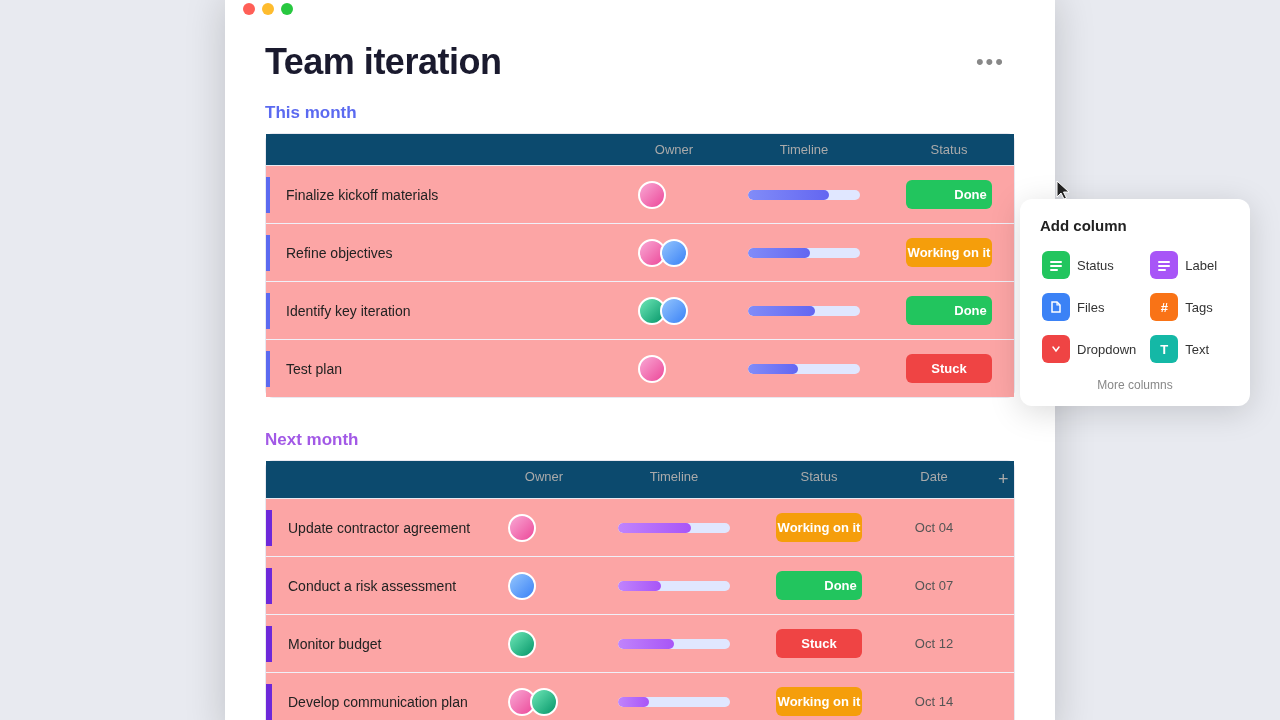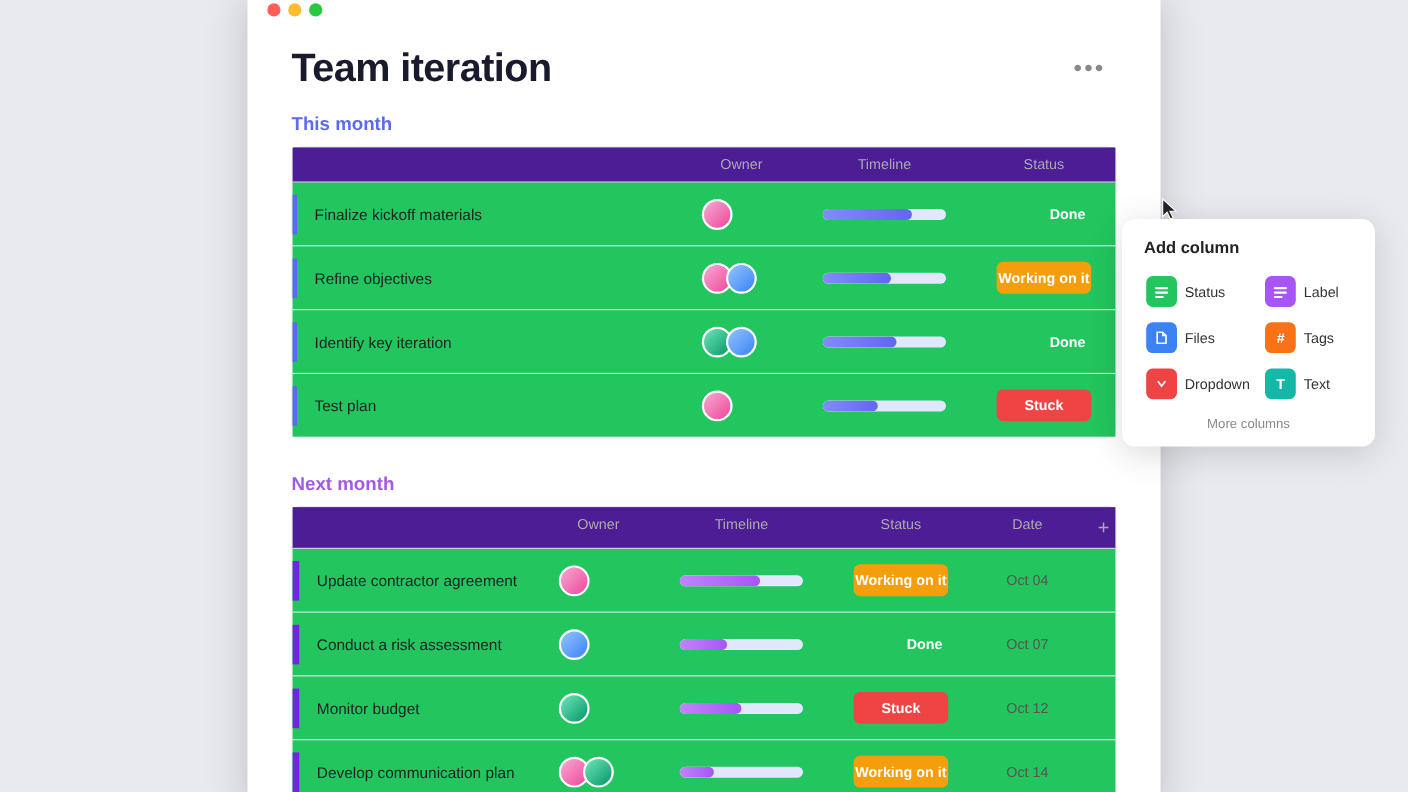--- a/index.html
+++ b/index.html
@@ -70,40 +70,40 @@
     }
     .section-title.purple { color: #a259e6; }
     .table-wrap {
       border-radius: 8px;
       overflow: visible;
       border: 1px solid #e8e8f0;
     }
     .table-header {
       display: grid;
       grid-template-columns: 1fr 100px 160px 130px;
-      background: #4c1d95;
+      background: #0c4a6e;
       border-bottom: 1px solid #e8e8f0;
       font-size: 13px;
       color: #aaa;
       font-weight: 500;
     }
     .table-header.with-date {
       grid-template-columns: 1fr 100px 160px 130px 100px 30px;
     }
     .th {
       padding: 8px 14px;
       text-align: left;
     }
     .th.center { text-align: center; }
     .table-row {
       display: grid;
       grid-template-columns: 1fr 100px 160px 130px;
       border-bottom: 1px solid #f0f0f8;
       align-items: center;
-      background: #22c55e;
+      background: #fca5a5;
     }
     .table-row.with-date {
       grid-template-columns: 1fr 100px 160px 130px 100px 30px;
     }
     .table-row:last-child { border-bottom: none; }
     .td {
       padding: 10px 14px;
       font-size: 14px;
       color: #222;
     }

